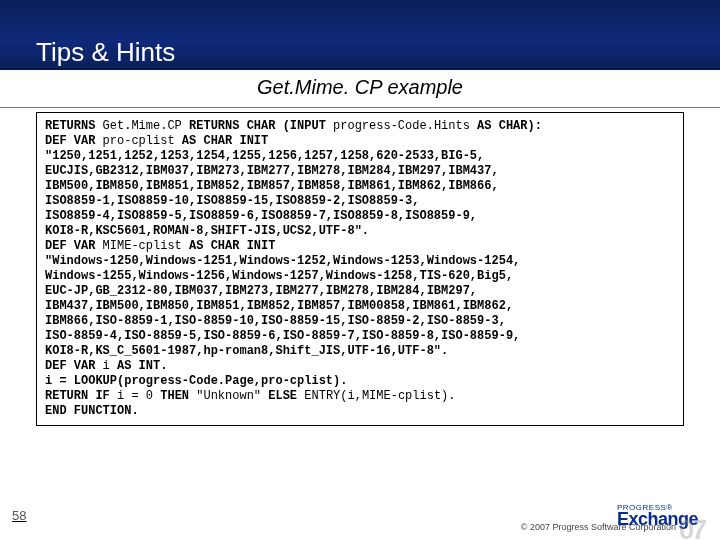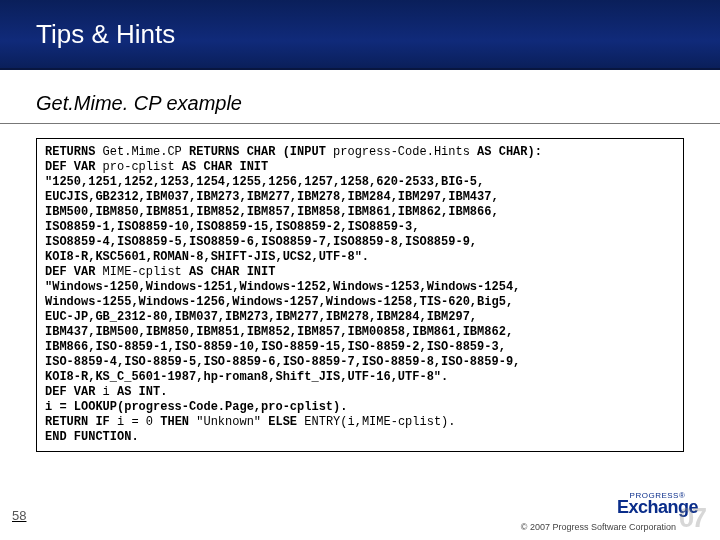--- a/index.html
+++ b/index.html
@@ -9,33 +9,34 @@
     background: #fff;
     font-family: Arial, Helvetica, sans-serif;
     overflow: hidden;
     position: relative;
   }
   .header {
     background: linear-gradient(180deg, #0a1f5a 0%, #102a7a 60%, #0a1f5a 100%);
     color: #fff;
     height: 70px;
     display: flex;
-    align-items: center;
+    align-items: flex-end;
     padding-left: 36px;
     font-size: 26px;
     font-weight: 400;
     border-bottom: 2px solid #081640;
   }
   .subtitle {
-    padding: 22px 36px 8px 36px;
+    padding: 6px 36px 8px 36px;
     font-size: 20px;
     font-style: italic;
     color: #000;
     border-bottom: 1px solid #777;
-    margin-bottom: 14px;
+    margin-bottom: 4px;
+    text-align: center;
   }
   .code-box {
     margin: 0 36px;
     border: 1px solid #000;
     padding: 6px 8px;
     font-family: "Courier New", monospace;
     font-size: 12px;
     line-height: 1.25;
     color: #000;
     background: #fff;
@@ -64,22 +65,22 @@
     color: #555;
     width: 22px;
   }
   .footer-title {
     font-size: 10px;
     color: #444;
   }
   .logo {
     position: absolute;
     right: 22px;
-    bottom: 24px;
-    text-align: center;
+    bottom: 12px;
+    text-align: left;
     line-height: 1;
   }
   .logo .exchange {
     font-family: Arial, sans-serif;
     font-size: 18px;
     font-weight: bold;
     color: #0a2d8a;
     letter-spacing: -0.5px;
   }
   .logo .progress {

